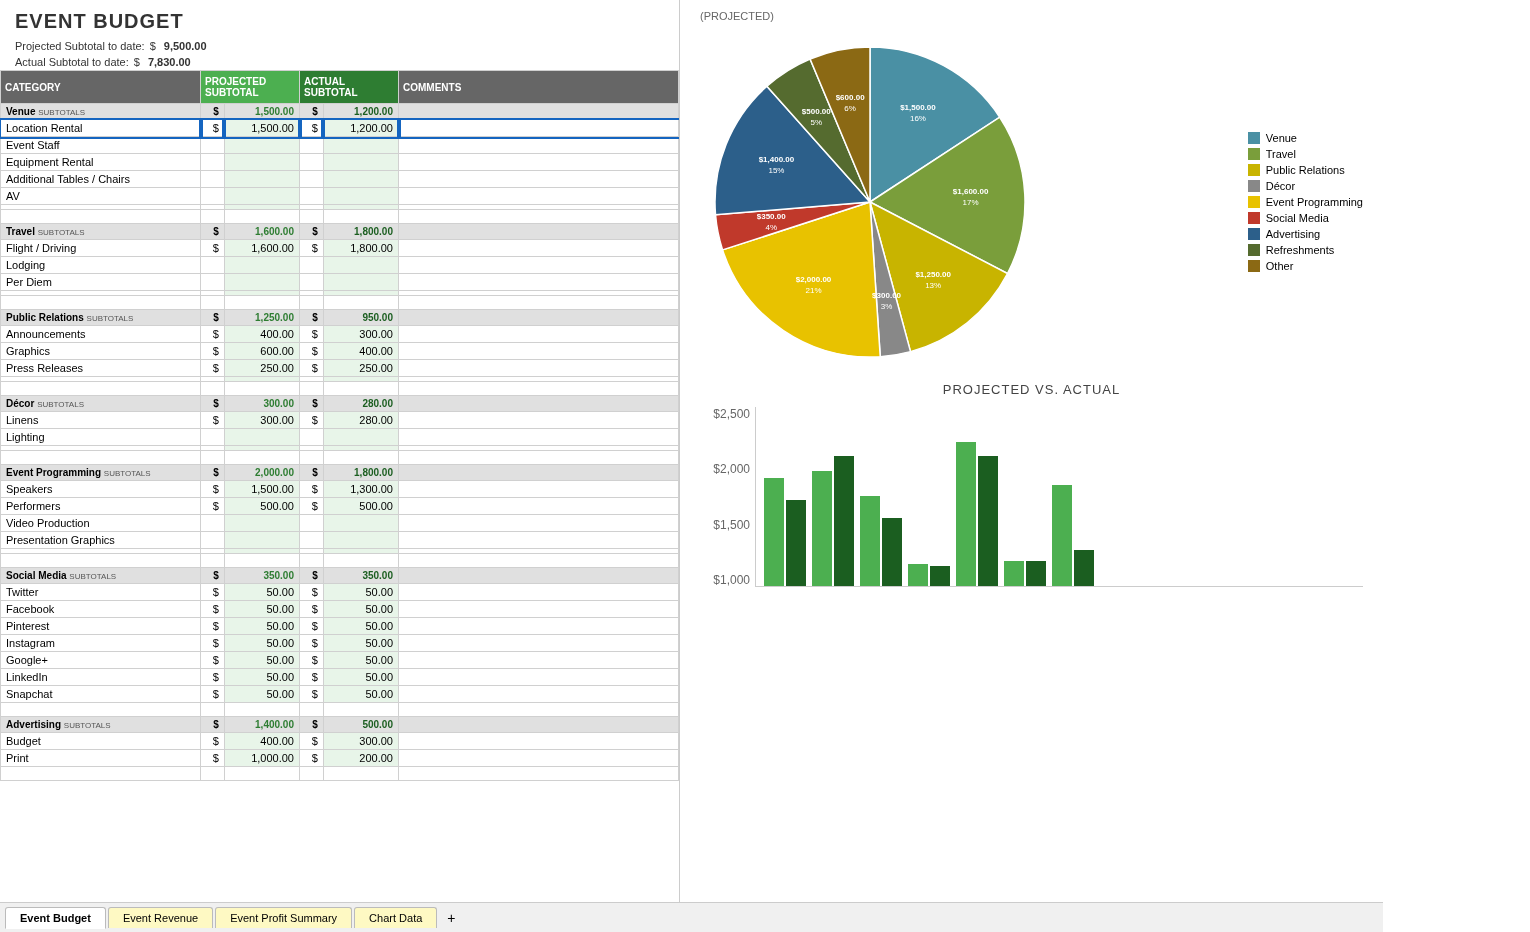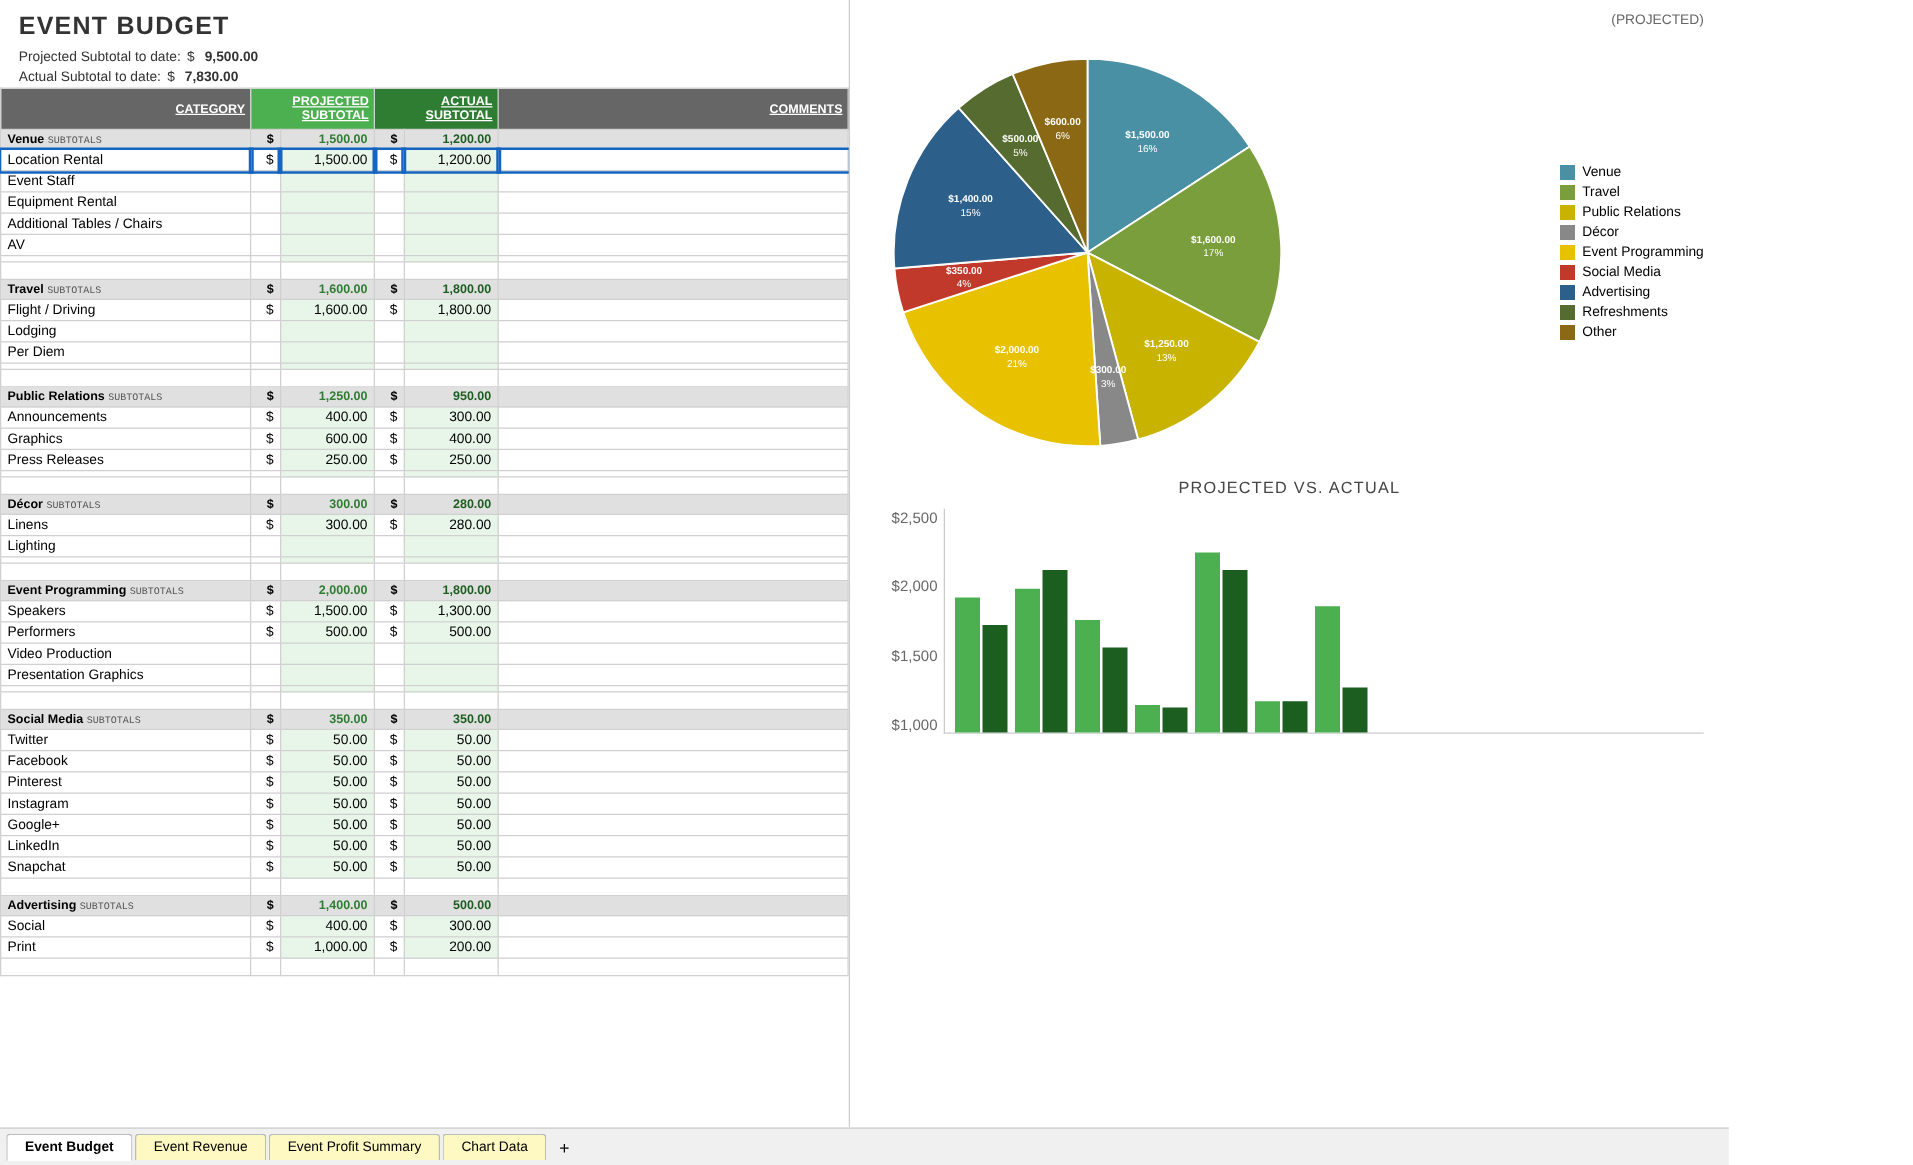--- a/index.html
+++ b/index.html
@@ -16,45 +16,45 @@
     .page-title { font-size: 20px; font-weight: bold; padding: 10px 15px 5px 15px; letter-spacing: 1px; color: #333; }
     .summary-row { display: flex; align-items: center; padding: 2px 15px; font-size: 11px; text-align: right; }
     .summary-label { margin-right: 5px; color: #333; }
     .summary-dollar { margin-right: 8px; color: #333; }
     .summary-value { font-weight: bold; color: #333; }
 
     
     .budget-table { width: 100%; border-collapse: collapse; }
     .budget-table td, .budget-table th { border: 1px solid #d0d0d0; padding: 2px 5px; }
 
-    .header-row th { background: #666; color: #fff; font-weight: bold; text-align: right; font-size: 10px; padding: 5px 4px; text-decoration: underline; }
+    .header-row th { background: #666; color: #fff; font-weight: bold; text-align: left; font-size: 10px; padding: 5px 4px; }
     .header-cat { width: 200px; }
     .header-proj { background: #4caf50 !important; width: 90px; }
     .header-actual { background: #2e7d32 !important; width: 90px; }
     .header-comments { width: 280px; }
 
     .category-subtotal-row td { background: #e0e0e0; font-weight: bold; font-size: 10px; }
-    .subtotals-label { font-size: 8px; color: #555; font-weight: normal; text-transform: uppercase; font-family: Liberation Mono, monospace; }
+    .subtotals-label { font-size: 8px; color: #555; font-weight: normal; text-transform: uppercase; }
     .dollar-cell { text-align: right; padding-right: 4px; }
     .green-bg { background: #e8f5e9; }
     .selected-row td { outline: 2px solid #1565c0; }
     .empty-row td { height: 14px; }
 
     .proj-val { color: #2e7d32; font-weight: bold; }
     .actual-val { color: #1b5e20; font-weight: bold; }
 
     
     .tabs-bar { height: 30px; background: #f0f0f0; border-top: 1px solid #ccc; display: flex; align-items: center; padding: 0 5px; gap: 2px; }
     .tab { padding: 4px 14px; background: #fef9c3; border: 1px solid #bbb; border-bottom: none; border-radius: 3px 3px 0 0; font-size: 11px; cursor: pointer; }
     .tab.active { background: #fff; border-bottom: 1px solid #fff; font-weight: bold; }
     .tab-add { padding: 2px 8px; font-size: 14px; cursor: pointer; background: none; border: none; }
 
     
     .chart-title { font-size: 13px; font-weight: normal; text-align: right; letter-spacing: 1px; color: #444; margin-bottom: 5px; text-transform: uppercase; }
-    .chart-subtitle { font-size: 11px; color: #666; text-align: right; margin-bottom: 10px; }
+    .chart-subtitle { font-size: 11px; color: #666; text-align: left; margin-bottom: 10px; }
 
     .pie-section { display: flex; align-items: center; justify-content: space-between; margin-bottom: 10px; }
     .pie-container { position: relative; width: 340px; height: 340px; }
 
     .legend { display: flex; flex-direction: column; gap: 4px; margin-left: 10px; }
     .legend-item { display: flex; align-items: center; gap: 6px; font-size: 11px; }
     .legend-color { width: 12px; height: 12px; display: inline-block; }
 
     
     .bar-chart-section { margin-top: 10px; }
@@ -448,21 +448,21 @@
       <strong>Advertising</strong>
       <span class="subtotals-label"> SUBTOTALS</span>
     </td>
     <td class="dollar-cell">$</td>
     <td class="dollar-cell proj-val">1,400.00</td>
     <td class="dollar-cell">$</td>
     <td class="dollar-cell actual-val">500.00</td>
     <td></td>
   </tr>
             <tr>
-      <td>Social</td>
+      <td>Budget</td>
       <td class="dollar-cell">$</td>
       <td class="dollar-cell green-bg">400.00</td>
       <td class="dollar-cell">$</td>
       <td class="dollar-cell green-bg">300.00</td>
       <td></td>
     </tr>
             <tr>
       <td>Print</td>
       <td class="dollar-cell">$</td>
       <td class="dollar-cell green-bg">1,000.00</td>

